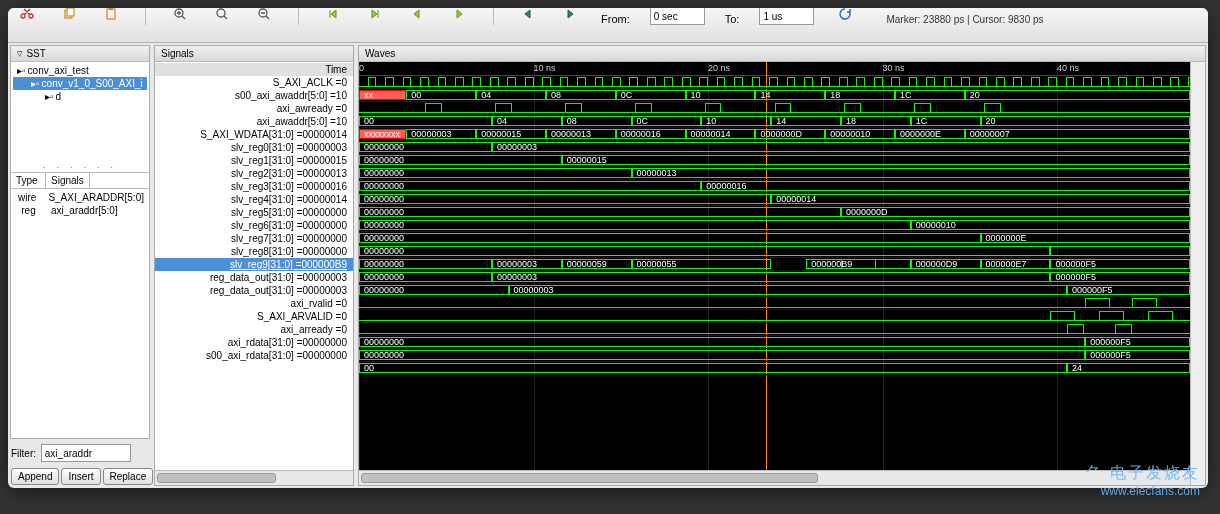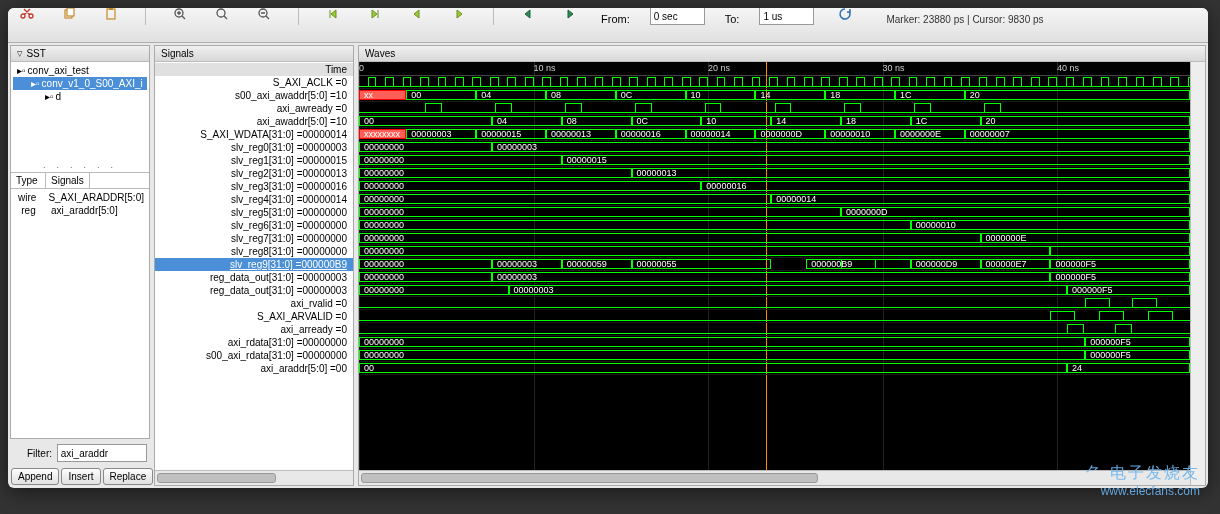--- a/index.html
+++ b/index.html
@@ -22,21 +22,21 @@
   .tree { flex: 0 0 100px; font-size: 10px; padding: 2px; overflow: hidden; }
   .tree-row { white-space: nowrap; padding: 1px 0; display: flex; align-items: center; gap: 2px; }
   .tree-row.sel { background: #4a8fd8; color: #fff; }
   .typesig { flex: 1; font-size: 10px; }
   .ts-head { display: flex; border-bottom: 1px solid #bbb; border-top: 1px solid #bbb; }
   .ts-head div { padding: 2px 5px; border-right: 1px solid #bbb; }
   .ts-body { padding: 2px 0; }
   .ts-row { display: flex; text-align: center; }
   .ts-row div:first-child { width: 35px; padding: 1px 5px; }
   .ts-row div:last-child { padding: 1px 5px; }
-  .filterarea { padding: 3px; font-size: 10px; margin-left: 16px; }
+  .filterarea { padding: 3px; font-size: 10px; }
   .filterarea input { width: 90px; margin-left: 2px; }
   .btnrow { display: flex; gap: 2px; padding: 3px; }
   .btnrow button { font-size: 10px; padding: 2px 6px; border: 1px solid #888; background: linear-gradient(#fdfdfd,#e0e0e0); border-radius: 3px; cursor: pointer; }
   .signals { width: 200px; }
   .sig-body { flex: 1; font-size: 10px; font-family: monospace; overflow: hidden; padding-top: 1px; }
   .sig-row { text-align: right; padding: 0 6px; height: 13px; line-height: 13px; white-space: nowrap; }
   .sig-row.time { background: #e0e0e0; }
   .sig-row.sel { background: #4a8fd8; color: #fff; text-decoration: underline; }
   .waves { flex: 1; }
   .wave-area { flex: 1; background: #000; position: relative; overflow: hidden; font-family: monospace; font-size: 9px; }
@@ -216,21 +216,20 @@
           <div class="sig-row">slv_reg7[31:0] =00000000</div>
           <div class="sig-row">slv_reg8[31:0] =00000000</div>
           <div class="sig-row sel">slv_reg9[31:0] =000000B9</div>
           <div class="sig-row">reg_data_out[31:0] =00000003</div>
           <div class="sig-row">reg_data_out[31:0] =00000003</div>
           <div class="sig-row">axi_rvalid =0</div>
           <div class="sig-row">S_AXI_ARVALID =0</div>
           <div class="sig-row">axi_arready =0</div>
           <div class="sig-row">axi_rdata[31:0] =00000000</div>
           <div class="sig-row">s00_axi_rdata[31:0] =00000000</div>
-          <div class="sig-row">axi_araddr[5:0] =00</div>
         </div>
       <div class="scrollbar-h">
           <div class="thumb"></div>
         </div>
     </div>
 
     <div class="panel waves">
       <div class="panel-title">Waves</div>
       <div class="waves-inner">
         <div class="waves-col">

